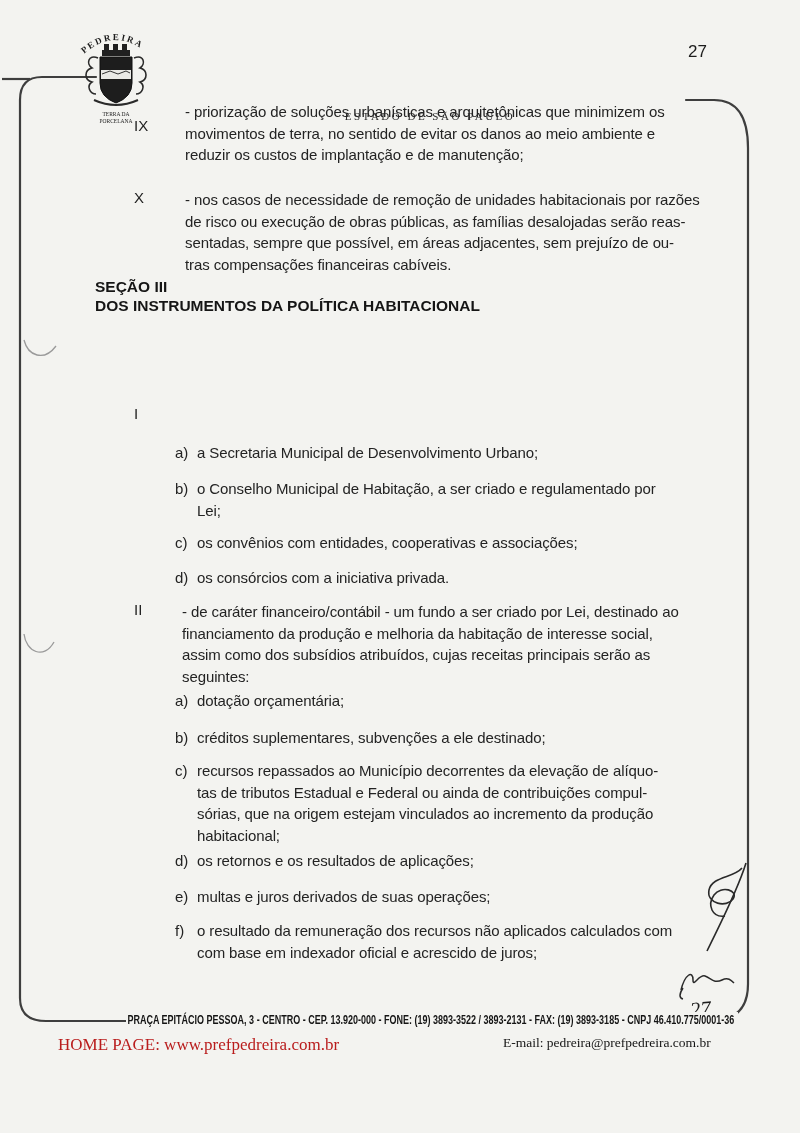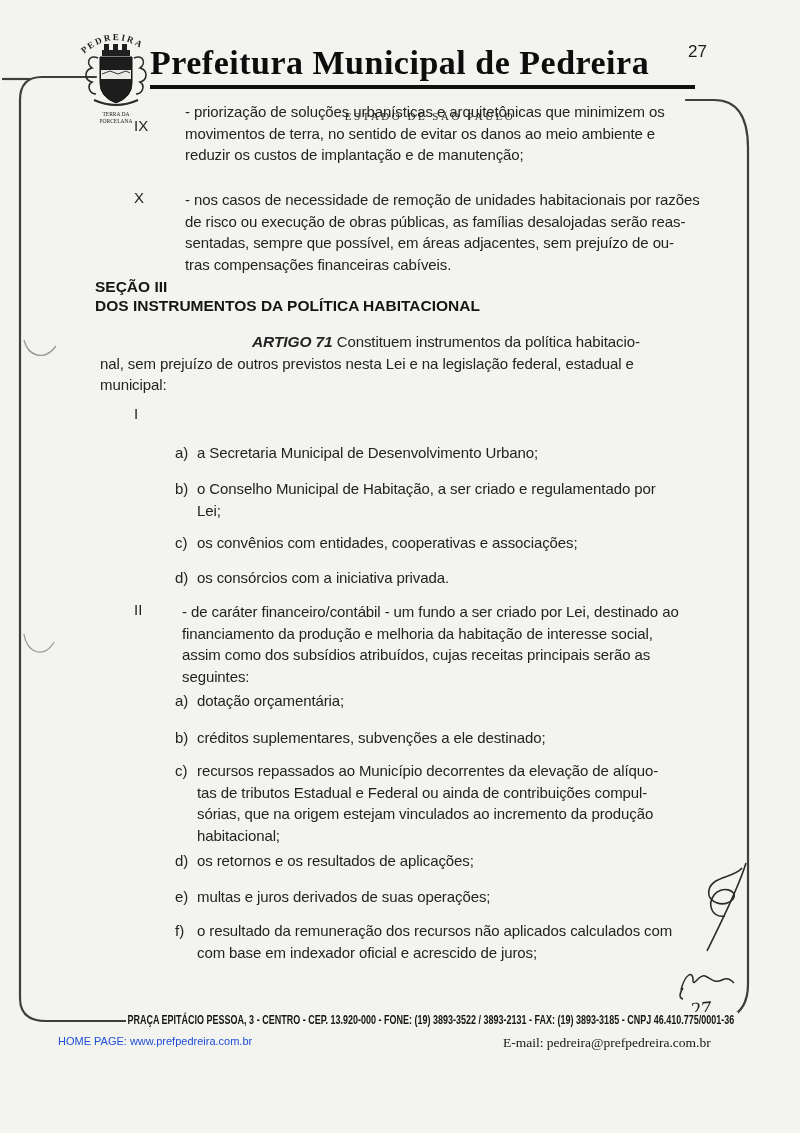--- a/index.html
+++ b/index.html
@@ -36,22 +36,22 @@
   .sub .subtext { width:548px; white-space:pre-line; letter-spacing:-0.1px; }
 
   
   .mark { position:absolute; }
   .hw27 { position:absolute; left:690px; top:997px; font-family:"Liberation Serif",serif;
           font-style:italic; font-size:21px; color:#1d1d1d; transform:rotate(-5deg); }
   .f-address { position:absolute; left:126px; top:1010px; white-space:nowrap; }
   .f-address span { display:inline-block; transform:scaleX(0.72); transform-origin:left top;
           font-size:12.5px; font-weight:bold; letter-spacing:0; color:#141414;
           background:#f3f3f0; padding:1px 5px 2px 2px; }
-  .f-home { position:absolute; left:58px; top:1035px; font-family:Liberation Sans, sans-serif;
-            font-size:11px; color:#1d4ed8; }
+  .f-home { position:absolute; left:58px; top:1035px; font-family:Liberation Serif, serif;
+            font-size:17px; color:#b91c1c; }
   .f-mail { position:absolute; left:503px; top:1035px; font-family:"Liberation Serif","DejaVu Serif",serif;
             font-size:13.5px; color:#141414; }
 </style>
 </head>
 <body>
 
 <div class="page">
 
   <svg class="border-svg" viewBox="0 0 800 1133">
     <path d="M2 79 H30" stroke="#3e3e3e" stroke-width="2.2" fill="none"></path>
@@ -72,21 +72,20 @@
     <rect x="35" y="46" width="30" height="9" fill="#e9e9e6"></rect>
     <path d="M36 50 l8 -3 l8 3 l8 -3 l4 2" stroke="#333" stroke-width="1" fill="none"></path>
 
     <path d="M32 34 C22 30 20 40 26 44 C18 46 18 56 26 58 C20 62 24 70 30 70" stroke="#2a2a2a" stroke-width="1.6" fill="none"></path>
     <path d="M68 34 C78 30 80 40 74 44 C82 46 82 56 74 58 C80 62 76 70 70 70" stroke="#2a2a2a" stroke-width="1.6" fill="none"></path>
     <path d="M28 76 Q50 86 72 76" stroke="#2a2a2a" stroke-width="2" fill="none"></path>
     <text x="50" y="92" text-anchor="middle" font-size="5.5" fill="#1b1b1b" font-family="Liberation Serif,serif">TERRA DA</text>
     <text x="50" y="99" text-anchor="middle" font-size="5.5" fill="#1b1b1b" font-family="Liberation Serif,serif">PORCELANA</text>
   </svg>
 
-  <div class="title">Prefeitura Municipal de Pedreira</div>
   <div class="subtitle">ESTADO DE SÃO PAULO</div>
   <div class="pagenum-top">27</div>
 
   <svg class="mark" style="left:20px;top:334px;width:40px;height:34px" viewBox="0 0 40 34">
     <path d="M4 6 C8 22 24 28 36 12" stroke="#9a9a9a" stroke-width="1.3" fill="none"></path>
   </svg>
   <svg class="mark" style="left:18px;top:628px;width:40px;height:40px" viewBox="0 0 40 40">
     <path d="M6 6 C8 24 26 32 36 14" stroke="#9a9a9a" stroke-width="1.3" fill="none"></path>
   </svg>
 
@@ -99,23 +98,20 @@
   <div class="itemtext" style="top:189px;left:185px">- nos casos de necessidade de remoção de unidades habitacionais por razões
 de risco ou execução de obras públicas, as famílias desalojadas serão reas-
 sentadas, sempre que possível, em áreas adjacentes, sem prejuízo de ou-
 tras compensações financeiras cabíveis.</div>
 
   <div class="headings">
     <span class="h2">SEÇÃO III</span>
     <span class="h2">DOS INSTRUMENTOS DA POLÍTICA HABITACIONAL</span>
   </div>
 
-  <p class="article"><span class="lbl">ARTIGO 71</span> <span>Constituem instrumentos da política habitacio-
-nal, sem prejuízo de outros previstos nesta Lei e na legislação federal, estadual e
-municipal:</span></p>
 
   <div class="numeral" style="top:405px">I</div>
 
   <div class="sub" style="top:442px">
     <span class="letter">a)</span>
     <span class="subtext">a Secretaria Municipal de Desenvolvimento Urbano;</span>
   </div>
   <div class="sub" style="top:478px">
     <span class="letter">b)</span>
     <span class="subtext">o Conselho Municipal de Habitação, a ser criado e regulamentado por

